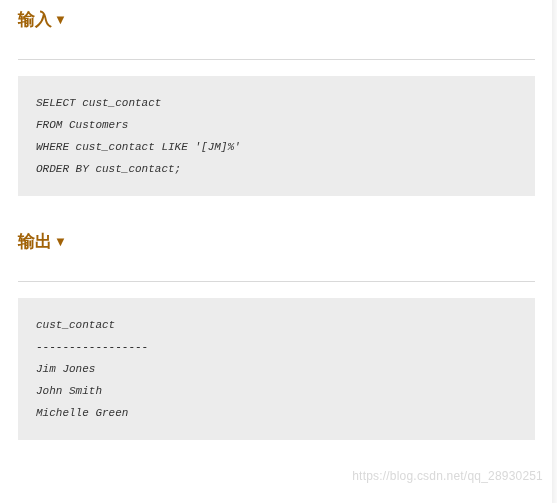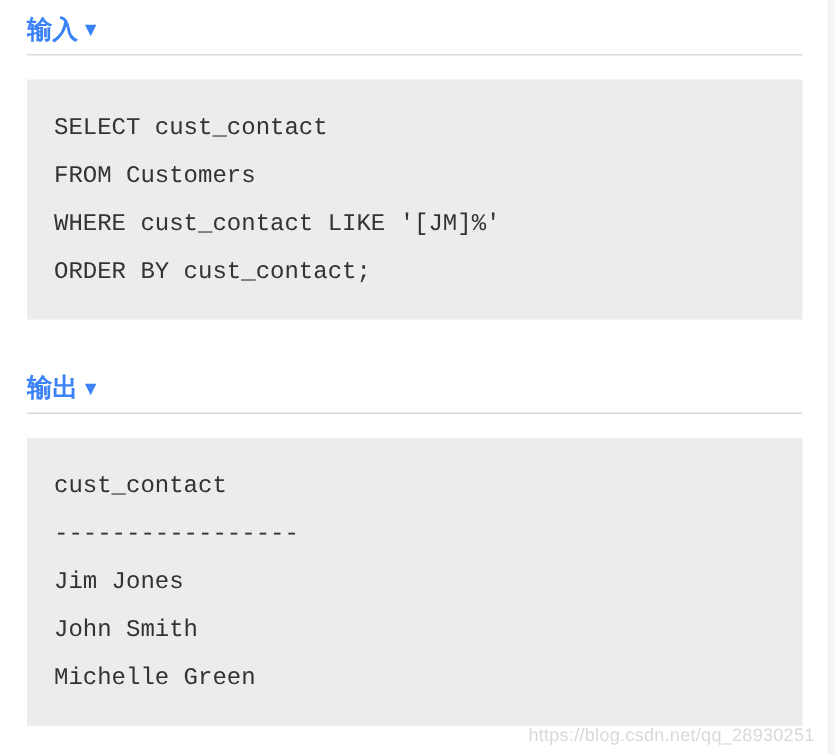--- a/index.html
+++ b/index.html
@@ -22,48 +22,49 @@
       top: 0;
       bottom: 0;
       width: 5px;
       background: linear-gradient(to right, rgba(0,0,0,0.06), rgba(0,0,0,0.02));
     }
     .section-header {
       display: flex;
       align-items: center;
       font-size: 17px;
       font-weight: 600;
-      color: #3b82f6;
-      padding-bottom: 5px;
+      color: #a16207;
+      padding-bottom: 28px;
       border-bottom: 1px solid #d9d9d9;
       margin-bottom: 16px;
       cursor: pointer;
     }
     .section-header .arrow {
       font-size: 13px;
       margin-left: 2px;
     }
     .code-block {
       background: #ececec;
       padding: 16px 18px;
       font-family: "SimSun", "NSimSun", "FangSong", "Courier New", monospace;
-      font-size: 16px;
+      font-size: 11px;
       line-height: 2.0;
       color: #333;
       white-space: pre;
       overflow: hidden;
       margin-bottom: 34px;
+      font-style: italic;
     }
     .output-block {
       margin-bottom: 4px;
     }
     .watermark {
       position: absolute;
       right: 14px;
-      bottom: 6px;
+      bottom: 20px;
       font-size: 12px;
       color: #d9d9d9;
       font-family: Arial, sans-serif;
       letter-spacing: 0.2px;
       margin-left: 22px;
     }
   </style>
 </head>
 <body>
 

